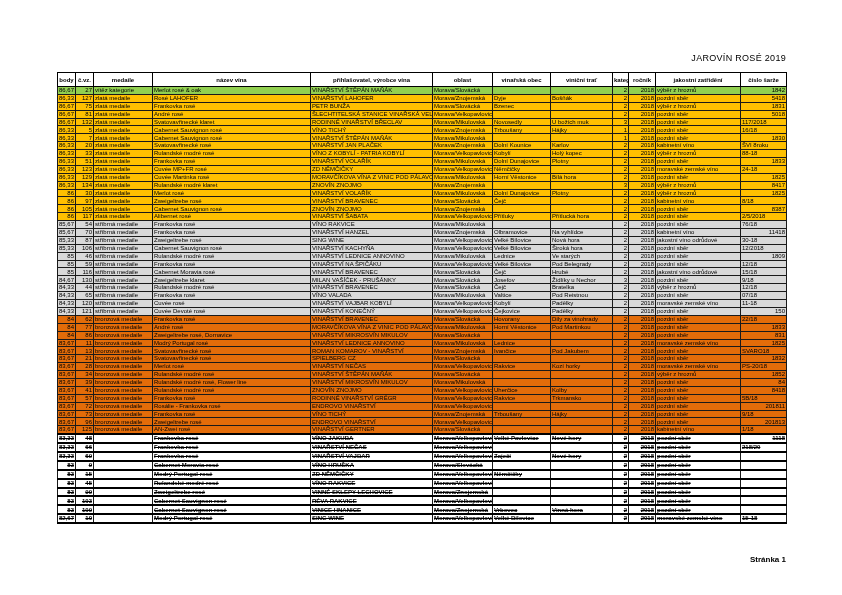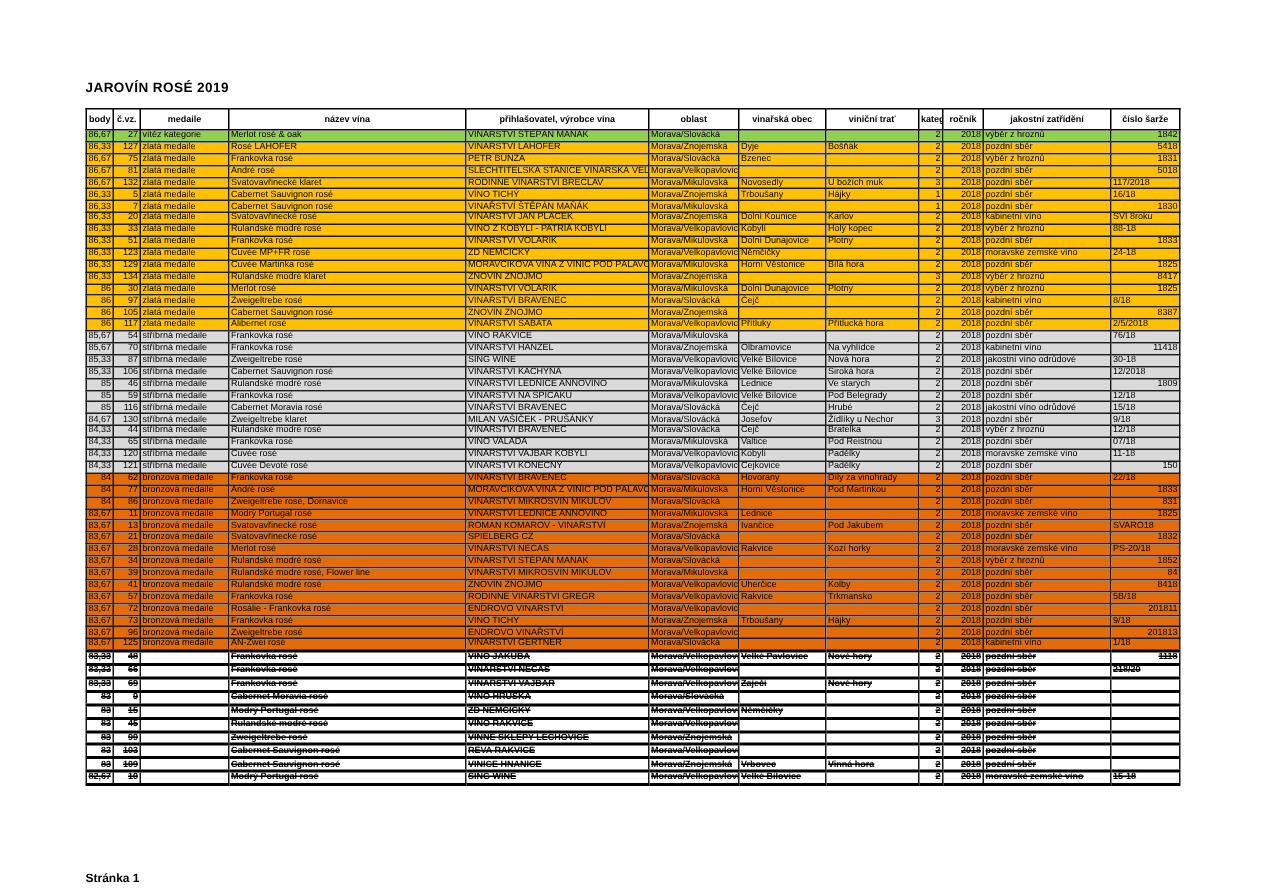--- a/index.html
+++ b/index.html
@@ -1,22 +1,22 @@
 <!DOCTYPE html>
 <html><head>
 <meta charset="utf-8">
 <style>
   html,body{margin:0;padding:0;}
   body{
     width:842px;height:595px;background:#ffffff;position:relative;
     font-family:"Liberation Sans", sans-serif;color:#000;
   }
   .doc-title{
-    position:absolute;top:53px;left:57px;width:729px;text-align:left;
-    font-size:9px;font-weight:bold;letter-spacing:.3px;
+    position:absolute;top:53px;left:57px;width:729px;text-align:right;
+    font-size:9px;font-weight:normal;letter-spacing:.3px;
   }
   table.results{
     position:absolute;left:57px;top:72px;width:729px;
     border-collapse:collapse;table-layout:fixed;
   }
   th{
     font-size:6px;font-weight:bold;text-align:center;vertical-align:middle;
     border:1px solid #000;height:13px;line-height:6px;padding:0 1px;
     overflow:hidden;background:#fff;
   }
@@ -29,22 +29,22 @@
   td.l{text-align:left;}
   tr.winner td{background:var(--winner);}
   tr.gold td{background:var(--gold);}
   tr.silver td{background:var(--silver);}
   tr.bronze td{background:var(--bronze);}
   tr.struck td{
     background:var(--struck);font-weight:bold;text-decoration:line-through;
     border-top:2px solid #000;border-bottom:2px solid #000;
   }
   .doc-footer{
-    position:absolute;top:555px;left:57px;width:729px;text-align:left;
-    font-size:8px;font-weight:bold;margin-top:26px;
+    position:absolute;top:555px;left:57px;width:729px;text-align:right;
+    font-size:8px;font-weight:bold;
   }
 </style>
 </head>
 <body style="--winner: #92d050; --gold: #ffc000; --silver: #d9d9d9; --bronze: #e36c09; --struck: #ffffff;">
 
 <div class="doc-title">JAROVÍN ROSÉ 2019</div>
 
 <table class="results">
   <colgroup>
       <col style="width: 18px;">

